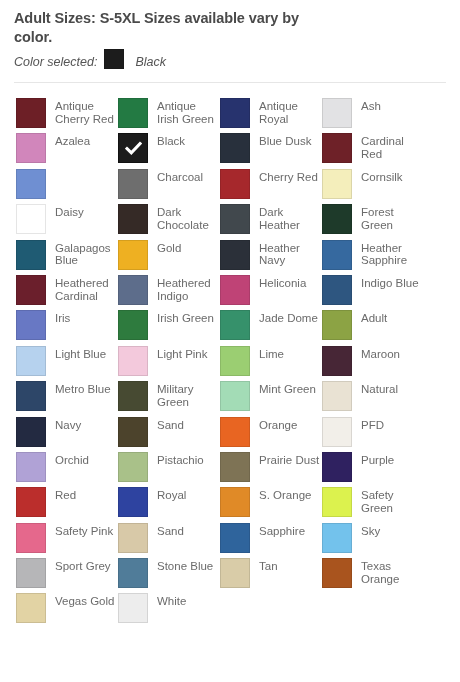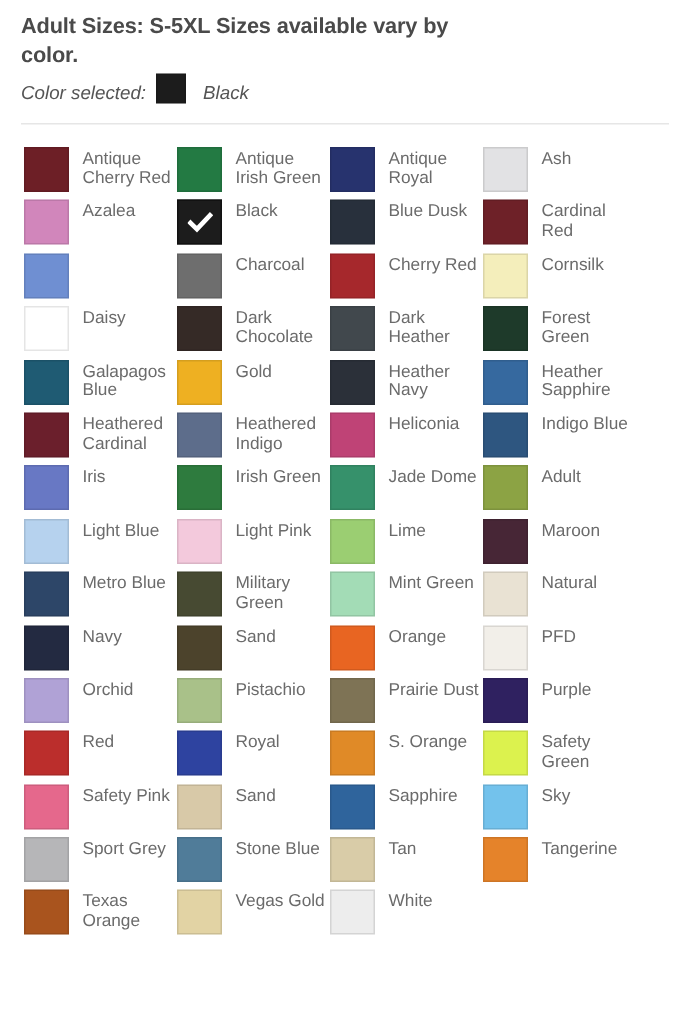--- a/index.html
+++ b/index.html
@@ -358,24 +358,20 @@
       </div>
       <div class="cell">
         <div class="swatch" style="background: rgb(80, 124, 153);"></div>
         <div class="cell-label">Stone Blue</div>
       </div>
       <div class="cell">
         <div class="swatch" style="background: rgb(217, 204, 168);"></div>
         <div class="cell-label">Tan</div>
       </div>
       <div class="cell">
-        <div class="swatch" style="background: rgb(229, 131, 42);"></div>
-        <div class="cell-label">Tangerine</div>
-      </div>
-      <div class="cell">
         <div class="swatch" style="background: rgb(169, 84, 30);"></div>
         <div class="cell-label">Texas Orange</div>
       </div>
       <div class="cell">
         <div class="swatch" style="background: rgb(226, 211, 164);"></div>
         <div class="cell-label">Vegas Gold</div>
       </div>
       <div class="cell">
         <div class="swatch" style="background: rgb(237, 237, 237);"></div>
         <div class="cell-label">White</div>

